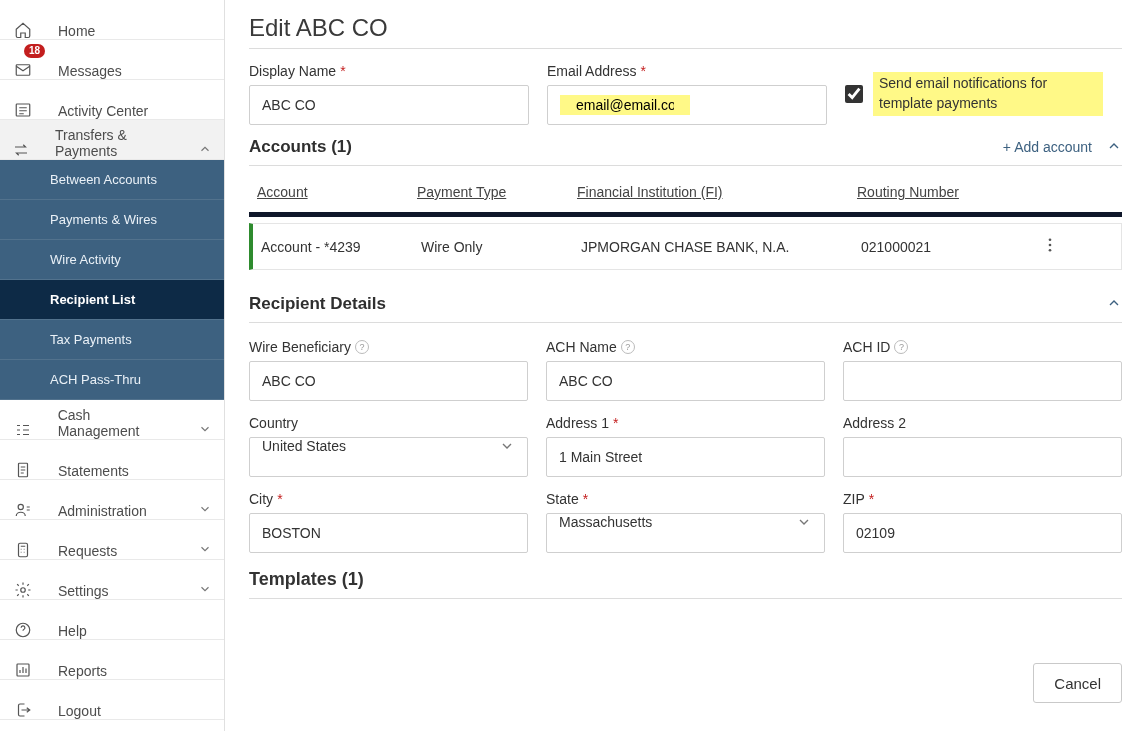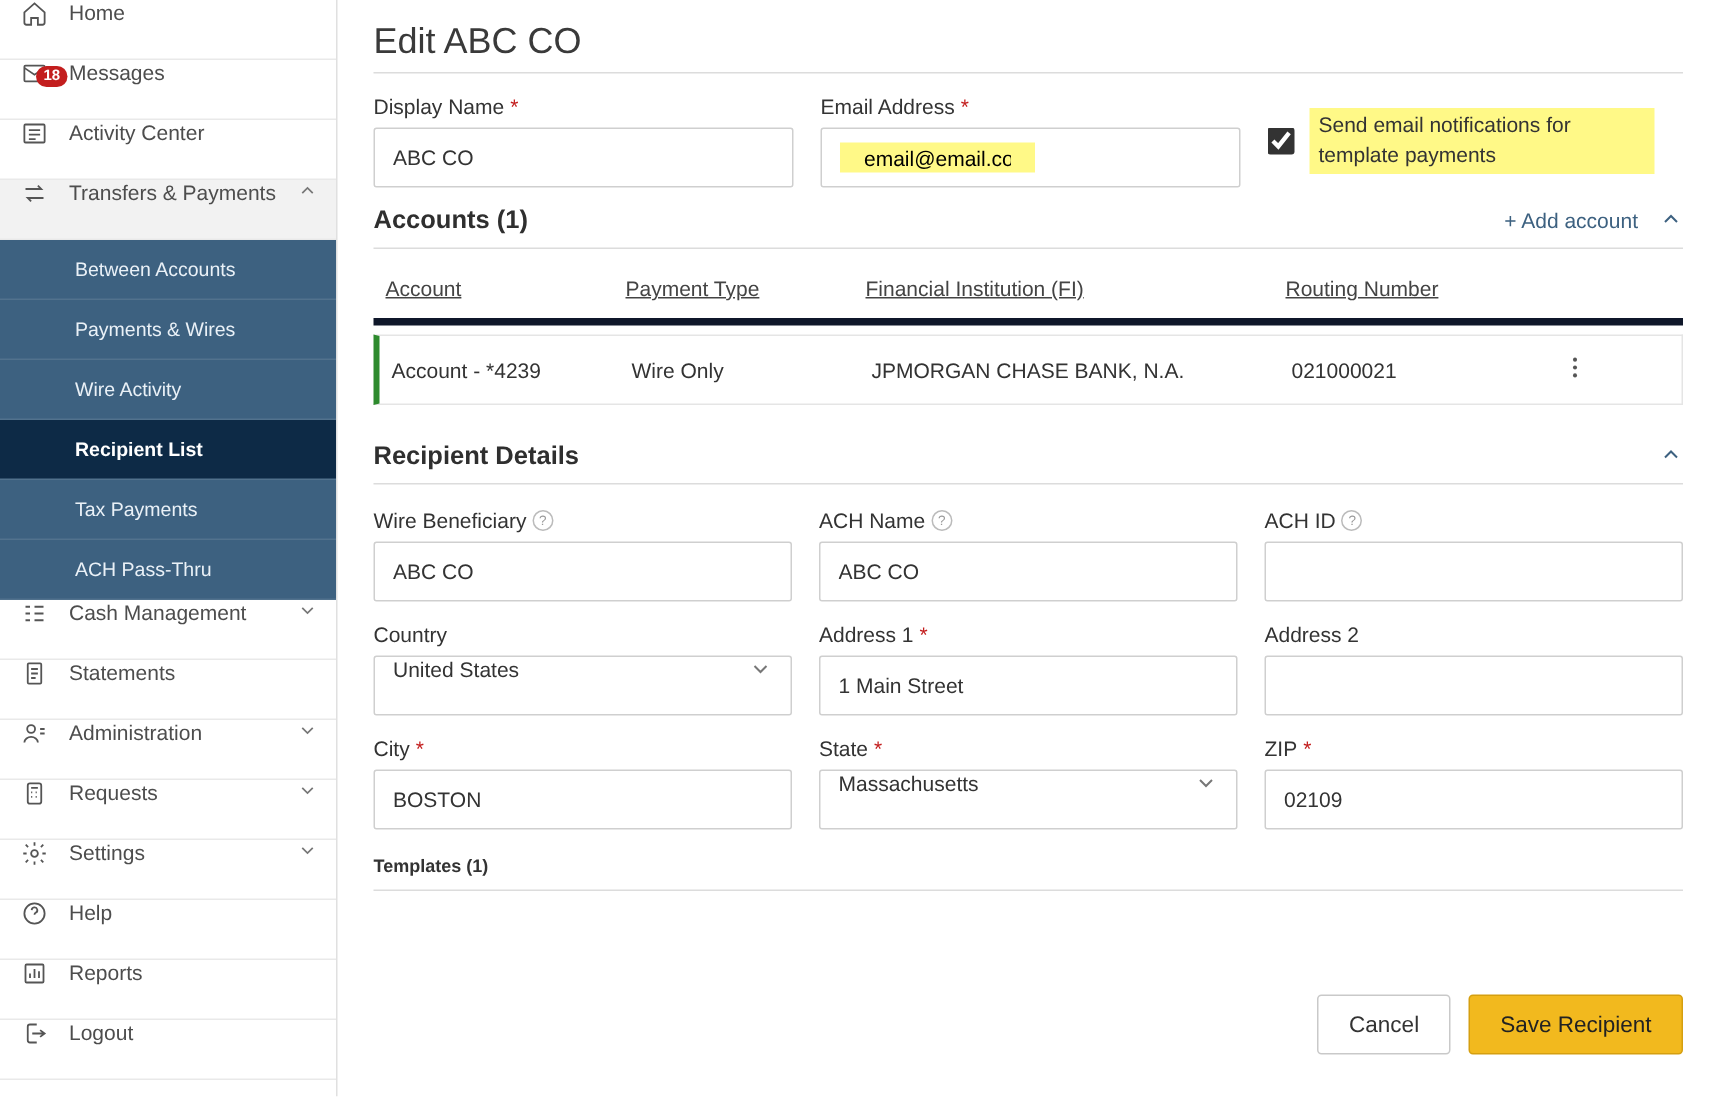--- a/index.html
+++ b/index.html
@@ -1,20 +1,20 @@
 <!DOCTYPE html>
 <html><head>
 <meta charset="utf-8">
 <style>
   * { box-sizing: border-box; margin: 0; padding: 0; }
   html, body { width: 1144px; height: 731px; font-family: "Segoe UI", Arial, sans-serif; font-size: 14px; color: #333; background: #fff; overflow: hidden; }
   .app { display: flex; width: 100%; height: 100%; }
   
   .sidebar { width: 225px; flex: 0 0 225px; background: #ffffff; border-right: 1px solid #e0e0e0; display: flex; flex-direction: column; }
-  .nav-item { display: flex; align-items: flex-start; height: 40px; padding: 0 12px; border-bottom: 1px solid #e9e9e9; color: #4d4d4d; cursor: pointer; gap: 12px; position: relative; }
+  .nav-item { display: flex; align-items: flex-end; height: 40px; padding: 0 12px; border-bottom: 1px solid #e9e9e9; color: #4d4d4d; cursor: pointer; gap: 24px; position: relative; }
   .nav-item .icon { width: 22px; display: flex; justify-content: center; align-items: center; color: #555; }
   .nav-item .icon svg { width: 18px; height: 18px; stroke: currentColor; }
   .nav-item .chev { margin-left: auto; color: #777; }
   .nav-item .chev svg { width: 14px; height: 14px; stroke: currentColor; }
   .nav-item .badge { position: absolute; left: 24px; top: 4px; background: #c31e1e; color: #fff; border-radius: 10px; font-size: 10px; font-weight: 600; padding: 1px 5px; line-height: 12px; }
   .nav-sub { background: #3d6180; color: #eaf1f7; }
   .nav-sub .sub-item { display: flex; align-items: center; height: 40px; padding-left: 50px; border-bottom: 1px solid #52728d; cursor: pointer; font-size: 13px; }
   .nav-sub .sub-item.active { background: #0d2a46; color: #fff; font-weight: 600; }
   
   .main { flex: 1; padding: 14px 22px 0 24px; overflow: hidden; display: flex; flex-direction: column; }
@@ -41,21 +41,21 @@
   .section-head .right-actions .chev svg { width:16px; height:16px; stroke:#3d6180; }
   
   .acct-head, .acct-row { display:grid; grid-template-columns: 160px 160px 280px 180px 40px; padding:12px 8px; align-items:center; font-size:14px;}
   .acct-head { color:#444; border-bottom:5px solid #0f172a;text-decoration:underline;}
   .acct-row { border:1px solid #e5e5e5; border-left:4px solid #2e8b2e; margin-top:6px; }
   .more-icon svg { width:18px; height:18px; fill:#555; }
   
   .grid3 { display:grid; grid-template-columns: repeat(3, 1fr); gap:14px 18px; margin-top:10px; }
   
   .templates-head { display:flex; align-items:center; justify-content:space-between; border-bottom:1px solid #dcdcdc; padding:10px 0 8px 0; margin-top:6px;}
-  .templates-head h2 { font-size:12px; font-weight:600; }
+  .templates-head h2 { font-size:18px; font-weight:600; }
   
   .footer { margin-top:auto; padding:20px 0 28px 0; display:flex; justify-content:flex-end; gap:12px; }
   button { height:40px; padding:0 20px; border-radius:3px; font-size:15px; cursor:pointer; }
   button.secondary { background:#fff; border:1px solid #c9c9c9; color:#333; }
   button.primary { background:#f2b91e; border:1px solid #d59f10; color:#222; font-weight:500; }
 </style>
 </head>
 <body>
 
 <div class="app">
@@ -342,16 +342,15 @@
 
     <div class="templates-head">
       <h2>Templates (1)</h2>
       <span class="chev"><svg viewBox="0 0 24 24" fill="none" stroke="#3d6180" stroke-width="2">
             <path d="M6 9l6 6 6-6"></path>
           </svg></span>
     </div>
 
     <div class="footer">
       <button class="secondary">Cancel</button>
-      <button class="primary">Save Recipient</button>
     </div>
   </main>
 </div>
 
 </body></html>

